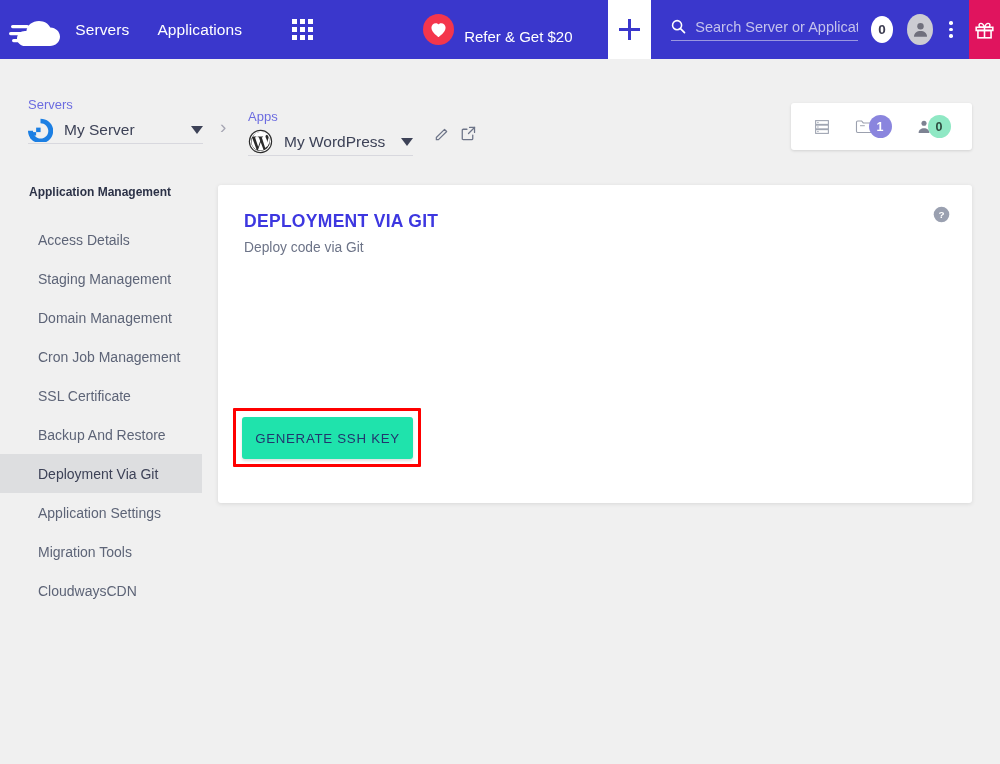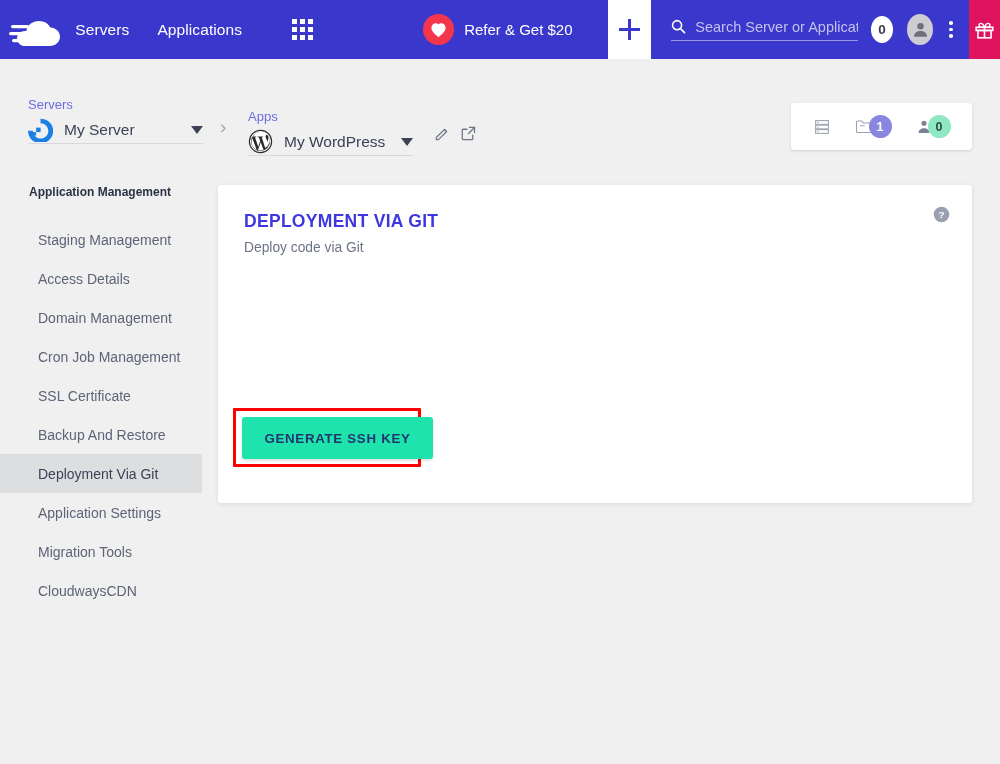--- a/index.html
+++ b/index.html
@@ -28,21 +28,21 @@
   }
   .nav-link:first-of-type { margin-left: 4px; }
   .grid-icon {
     display: grid; grid-template-columns: repeat(3, 5px);
     grid-template-rows: repeat(3, 5px); gap: 3px;
     margin-left: 22px; cursor: pointer;
   }
   .grid-icon i { background: #ffffff; display: block; width: 5px; height: 5px; }
 
   .refer-block {
-    display: flex; align-items: center;
+    display: flex; align-items: flex-end;
     margin-left: 110px;
     cursor: pointer;
   }
   .heart-circle {
     width: 31px; height: 31px; border-radius: 50%;
     background: #f4364c; display: flex; align-items: center;
     justify-content: center; margin-right: 10px;
   }
   .heart-circle svg { display: block; }
   .refer-text { color: #ffffff; font-size: 15px; white-space: nowrap; }
@@ -176,23 +176,23 @@
 
   
   .btn-highlight {
     position: absolute; left: 233px; top: 408px;
     width: 188px; height: 59px;
     border: 3px solid #ff0000; border-radius: 1px;
     pointer-events: none;
   }
   .gen-btn {
     position: absolute; left: 242px; top: 417px;
-    width: 191px; height: 42px;
+    width: 171px; height: 42px;
     background: #1fe3ac; border: none; border-radius: 3px;
-    color: #22356e; font-size: 13.3px; font-weight: bold;
+    color: #22356e; font-size: 13.3px; font-weight: normal;
     letter-spacing: .7px;
     font-family: "Liberation Sans", sans-serif;
     cursor: pointer;
     box-shadow: 0 2px 3px rgba(0,0,0,.12);
   }
 </style>
 </head>
 <body>
 
 <div class="navbar">
@@ -336,24 +336,24 @@
       <path d="M4.8 20c0-4 3.2-6.2 7.2-6.2s7.2 2.2 7.2 6.2z" fill="#7d8292"></path>
     </svg>
     <span class="stat-pill pill-green">0</span>
   </div>
 </div>
 
 <div class="sidebar">
   <div class="sb-title">Application Management</div>
 
   <div class="sb-item">
+    <span>Access Details</span>
+  </div>
+  <div class="sb-item">
     <span>Staging Management</span>
-  </div>
-  <div class="sb-item">
-    <span>Access Details</span>
   </div>
   <div class="sb-item">
     <span>Domain Management</span>
   </div>
   <div class="sb-item">
     <span>Cron Job Management</span>
   </div>
   <div class="sb-item">
     <span>SSL Certificate</span>
   </div>

